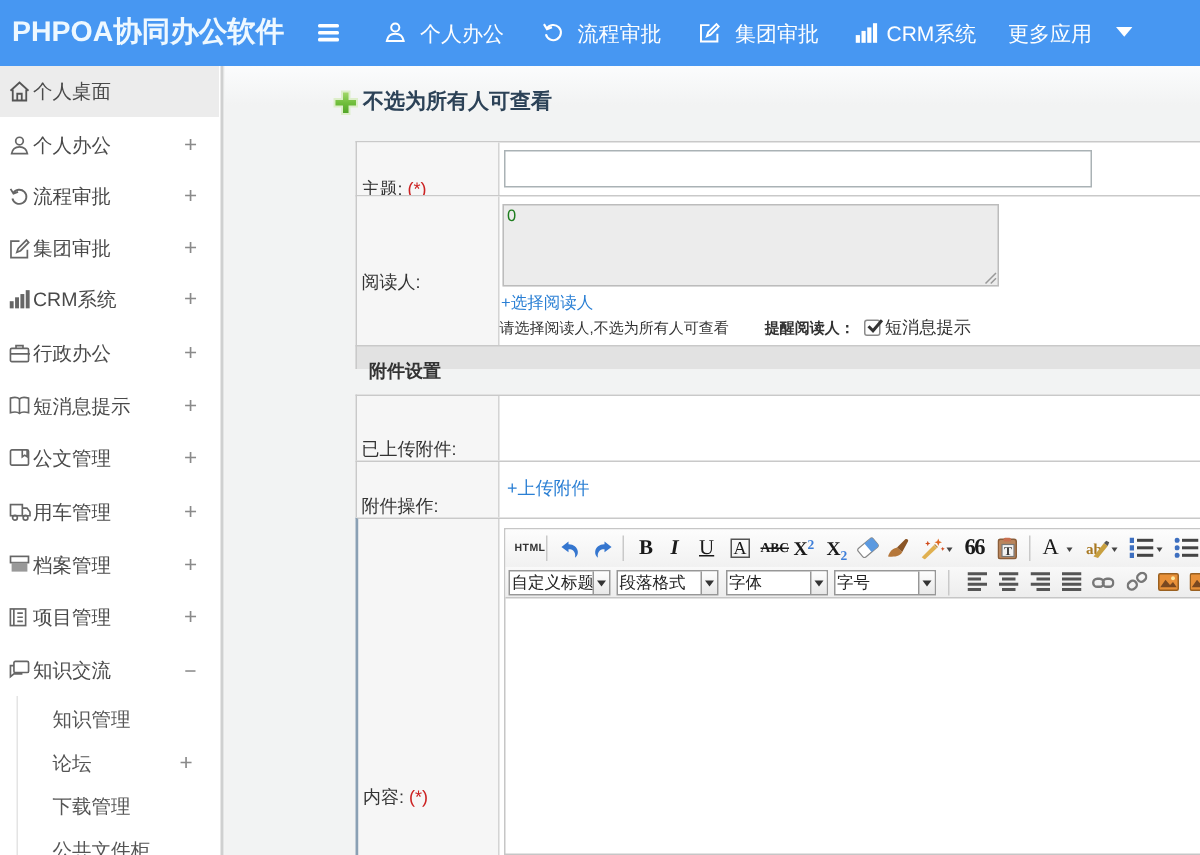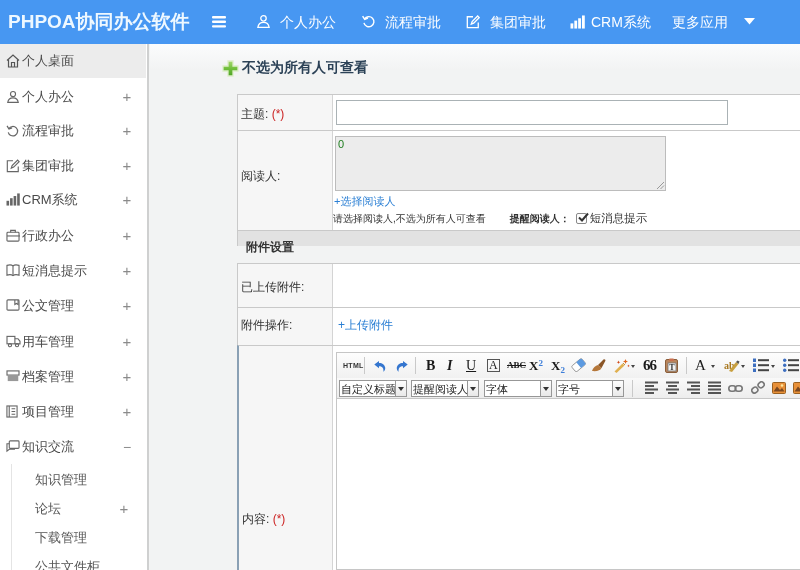--- a/index.html
+++ b/index.html
@@ -27,21 +27,21 @@
 
 
 #content { position:absolute; left:150px; top:44px; width:650px; height:526px; background:linear-gradient(#fbfcfd, #f2f3f3 26px); }
 #title { position:absolute; left:72px; top:15px; height:22px; }
 #title .txt { font-size:14px; font-weight:bold; color:#2c4257; vertical-align:middle; margin-left:3px; }
 
 
 #form { position:absolute; left:87px; top:50px; width:563px; height:476px; }
 .row { position:absolute; left:0; width:563px; border-top:1px solid #c9c9c9; border-left:1px solid #c9c9c9; background:#fff; }
 .lbl { position:absolute; left:0; top:0; bottom:0; width:95px; background:#f6f6f6; border-right:1px solid #d4d4d4; }
-.lbl > span { position:absolute; left:3px; white-space:nowrap; }
+.lbl > span { position:absolute; left:3px; white-space:nowrap;margin-top:12px; }
 .req { color:#cc2222; }
 #r3 { background:#e2e2e2; }
 #r3 b { position:absolute; left:8px; top:0; line-height:33px; font-size:12px; color:#333; }
 a.lnk { color:#2a7fd4; text-decoration:none; }
 
 
 #editor { position:absolute; left:97px; top:6px; width:465px; height:218px; border:1px solid #c6c6c6; background:#fff; }
 #tb1 { position:absolute; left:0; top:0; width:463px; height:25px; background:linear-gradient(#fdfdfd,#f1f1f1); }
 #tb2 { position:absolute; left:0; top:25px; width:463px; height:21px; background:linear-gradient(#f9f9f9,#ededed); border-bottom:1px solid #c6c6c6; }
 .ti { position:absolute; top:0; height:25px; line-height:25px; }
@@ -371,21 +371,21 @@
                 <rect x="5" y="11.2" width="11" height="2"></rect>
               </g>
             </svg>
         </div>
         <div id="tb2">
           <div class="sel" style="left:2px; width:68px;">
               <i>自定义标题</i>
               <span class="ab"></span>
             </div>
           <div class="sel" style="left:74px; width:68px;">
-              <i>提醒阅读人</i>
+              <i>段落格式</i>
               <span class="ab"></span>
             </div>
           <div class="sel" style="left:147px; width:68px;">
               <i>字体</i>
               <span class="ab"></span>
             </div>
           <div class="sel" style="left:219px; width:68px;">
               <i>字号</i>
               <span class="ab"></span>
             </div>

